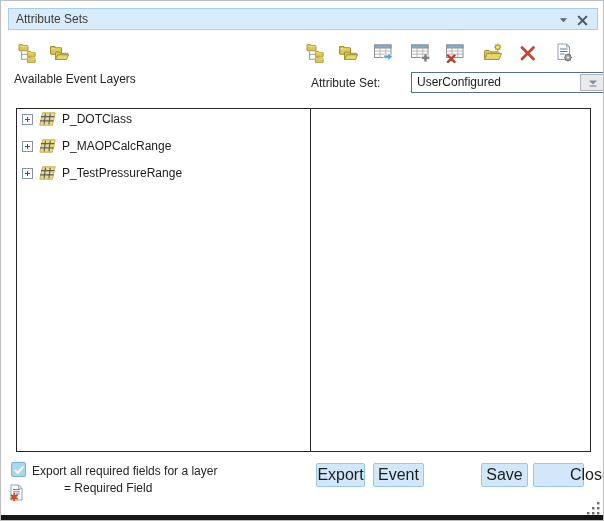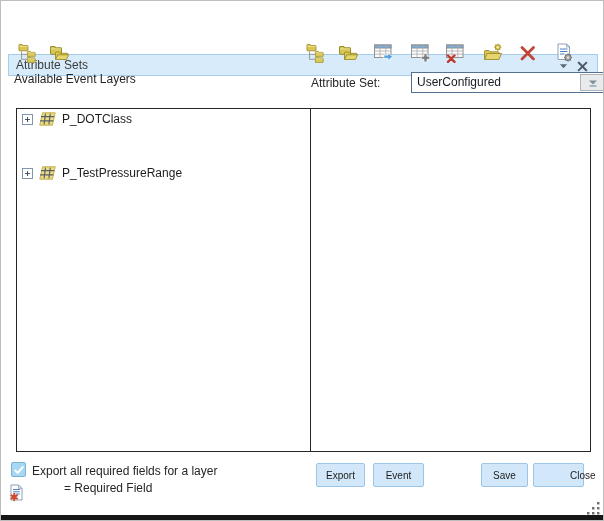--- a/index.html
+++ b/index.html
@@ -6,21 +6,21 @@
   *{box-sizing:border-box;}
   .dlg{
     position:relative;width:604px;height:521px;background:#ffffff;
     border:1px solid #bdbdbd;overflow:hidden;
     font-family:"Liberation Sans",sans-serif;font-size:12px;color:#262626;
   }
   
   .titlebar{
     position:absolute;left:7px;top:7px;width:590px;height:22px;
     background:#d7ebfa;border:1px solid #a7cdec;
-    display:flex;align-items:center;margin-top:46px;
+    display:flex;align-items:center;
   }
   .titlebar .title{padding-left:7px;color:#3b3b3b;}
   .tb-ctrl{position:absolute;top:0;height:22px;display:flex;align-items:center;justify-content:center;cursor:pointer;}
   .ctrl-caret{right:26px;width:16px;}
   .ctrl-close{right:6px;width:18px;}
   
   .tb-icon{position:absolute;top:42px;width:20px;height:20px;cursor:pointer;}
   .tb-icon svg{width:20px;height:20px;display:block;}
   
   .section-label{position:absolute;white-space:nowrap;color:#262626;text-align:center;}
@@ -54,21 +54,21 @@
     position:absolute;left:10px;top:461px;width:15px;height:15px;
     background:#a9d7f2;border:1px solid #79b2d9;border-radius:2px;cursor:pointer;
     display:flex;align-items:center;justify-content:center;
   }
   .checkbox svg{width:12px;height:10px;}
   .chk-label{position:absolute;left:31px;top:463px;}
   .req-icon{position:absolute;left:9px;top:483px;width:14px;height:18px;}
   .req-label{position:absolute;left:27px;top:480px;margin-left:36px;}
   .btn{
     position:absolute;top:462px;height:24px;background:#d2e8fa;border:1px solid #9cc6e8;
-    border-radius:2px;font-family:"Liberation Sans",sans-serif;font-size:10px;color:#1c1c1c;
+    border-radius:2px;font-family:"Liberation Sans",sans-serif;font-size:16px;color:#1c1c1c;
     padding:0;cursor:pointer;
   }
   .btn-export{left:315px;width:49px;}
   .btn-import{left:372px;width:51px;}
   .btn-save{left:480px;width:47px;}
   .btn-close{left:532px;width:51px;padding-left:36px;}
   
   .bottom-bar{position:absolute;left:0;right:0;bottom:0;height:5px;background:#161616;}
   .grip{position:absolute;left:584px;top:501px;width:16px;height:14px;cursor:nwse-resize;}
 </style>
@@ -256,20 +256,27 @@
   </div>
 
   <div class="listbox left">
     <div class="tree-row" style="top:1px">
       <span class="expander"></span>
       <svg class="evt-icon">
           <use href="#i-event-layer"></use>
         </svg>
       <span class="tree-label">P_DOTClass</span>
     </div>
+    <div class="tree-row" style="top:28px">
+      <span class="expander"></span>
+      <svg class="evt-icon">
+          <use href="#i-event-layer"></use>
+        </svg>
+      <span class="tree-label">P_MAOPCalcRange</span>
+    </div>
     <div class="tree-row" style="top:55px">
       <span class="expander"></span>
       <svg class="evt-icon">
           <use href="#i-event-layer"></use>
         </svg>
       <span class="tree-label">P_TestPressureRange</span>
     </div>
   </div>
 
   <div class="listbox right"></div>

